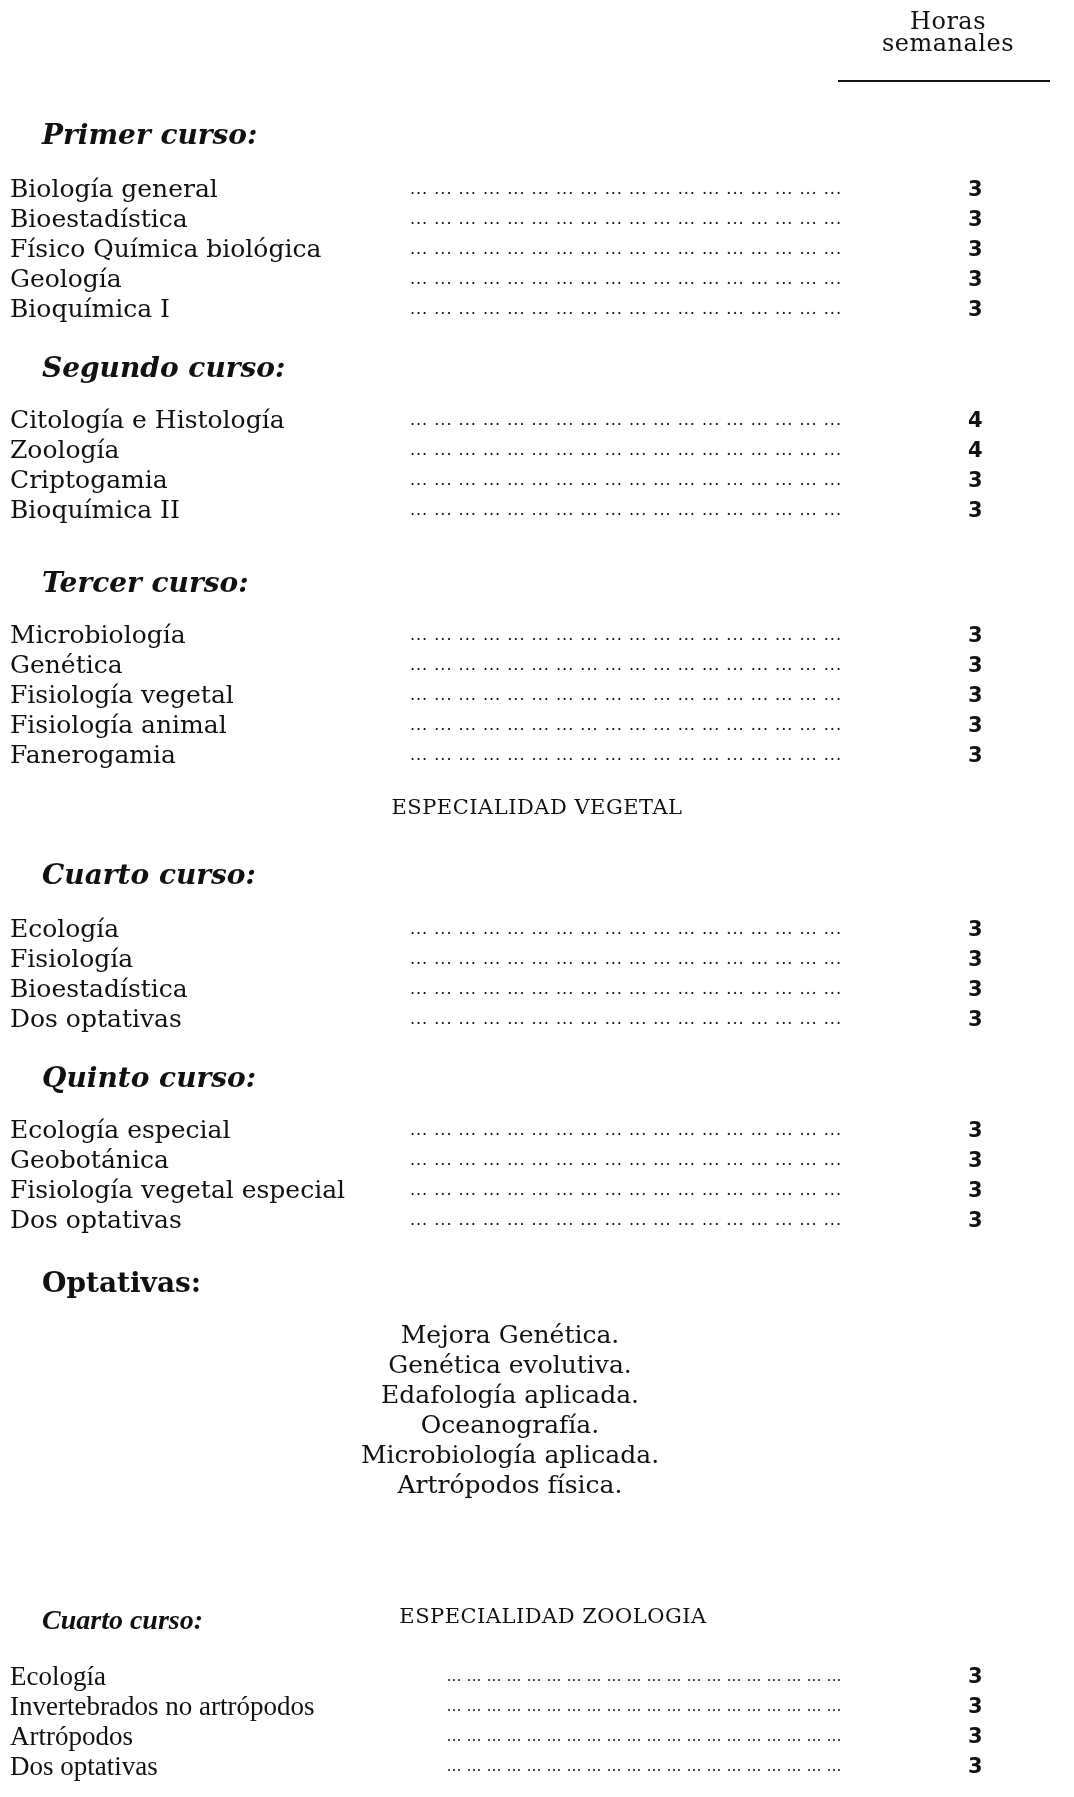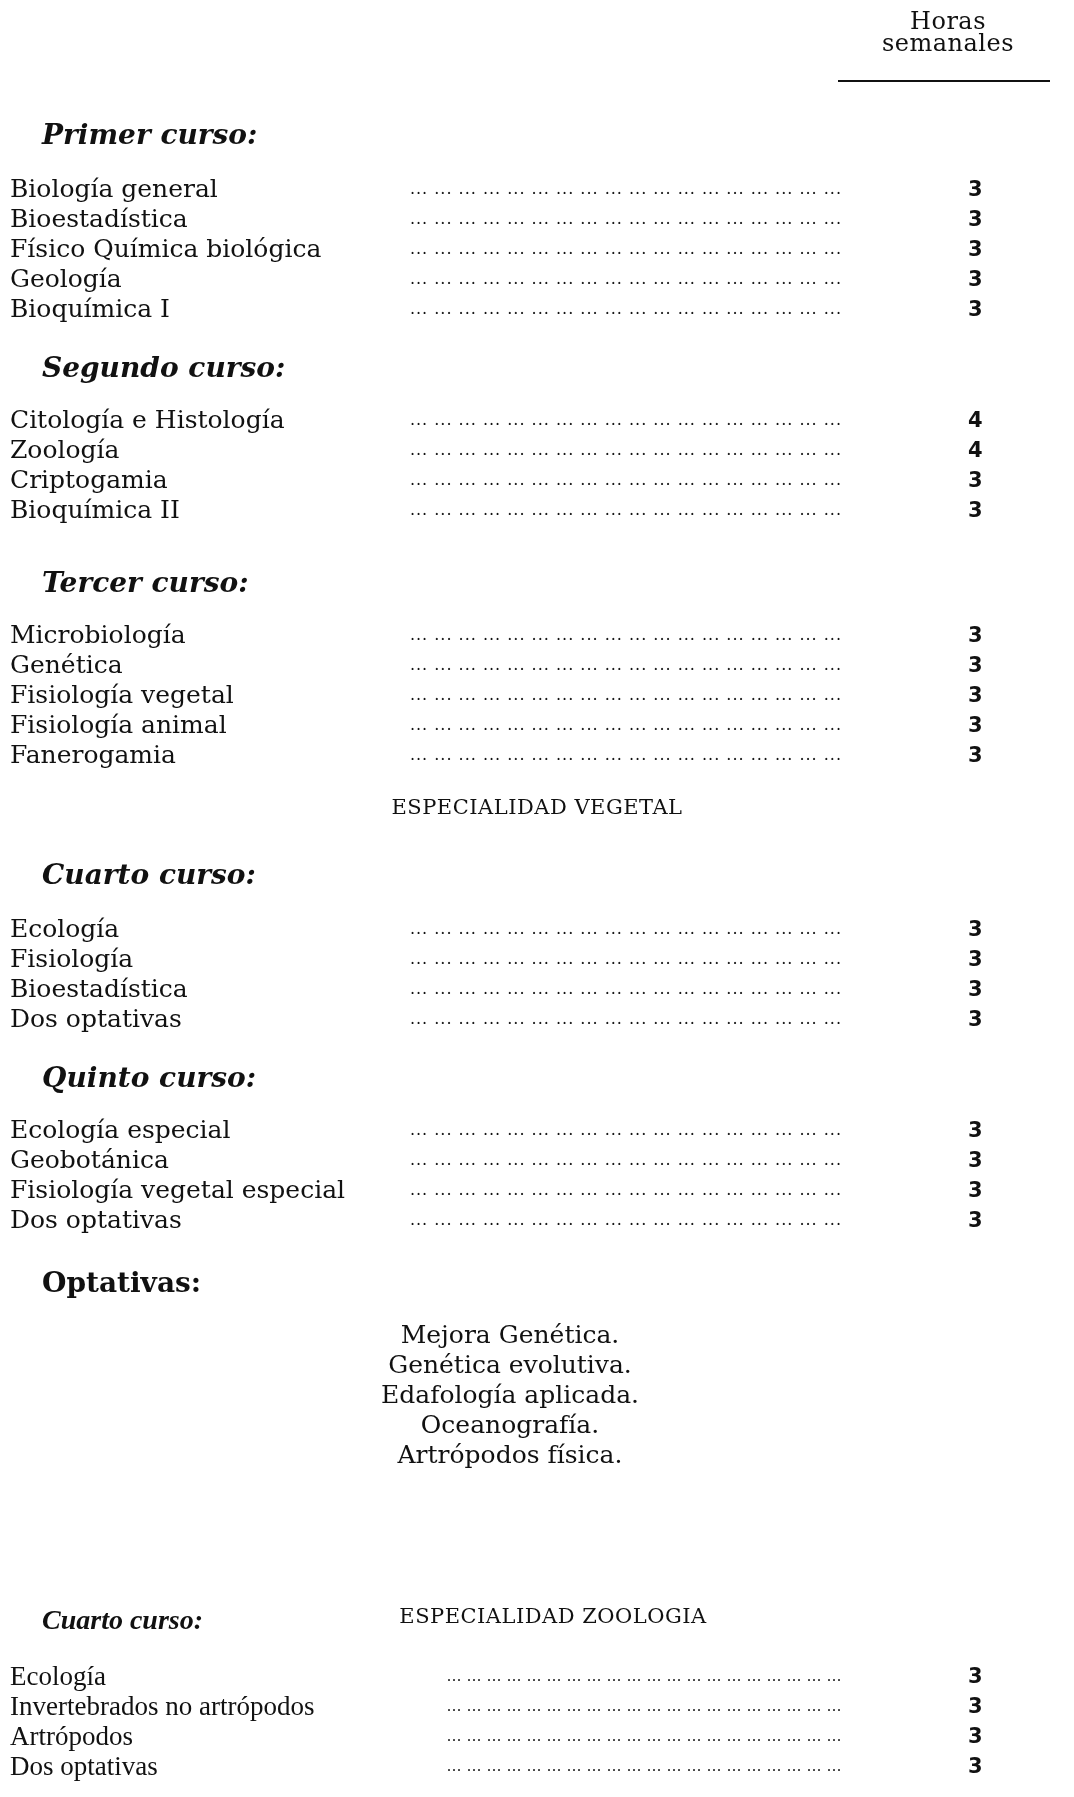--- a/index.html
+++ b/index.html
@@ -198,20 +198,21 @@
   </div>
 </div>
 
 <div class="block" style="top:1268px;">
   <div class="course upright">Optativas:</div>
   <div class="rows" style="margin-top:22px;text-align:center;">
     <div class="plain">Mejora Genética.</div>
     <div class="plain">Genética evolutiva.</div>
     <div class="plain">Edafología aplicada.</div>
     <div class="plain">Oceanografía.</div>
+    <div class="plain">Microbiología aplicada.</div>
     <div class="plain">Artrópodos física.</div>
   </div>
 </div>
 
 <div class="specialty" style="top:1604px;padding-left:16px;">ESPECIALIDAD ZOOLOGIA</div>
 
 <div class="block zoo" style="top:1605px;">
   <div class="course">Cuarto curso:</div>
   <div class="rows" style="margin-top:26px;">
     <div class="row">

